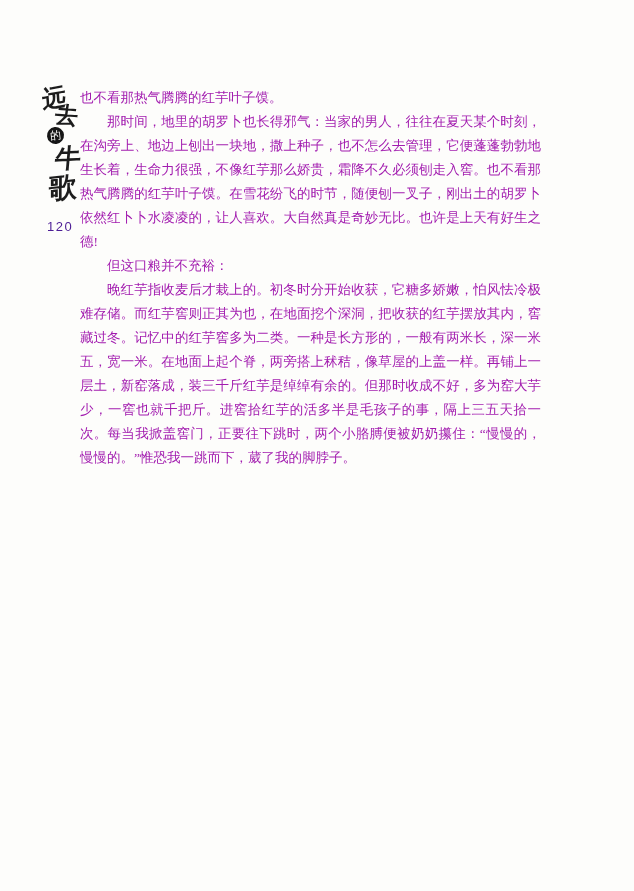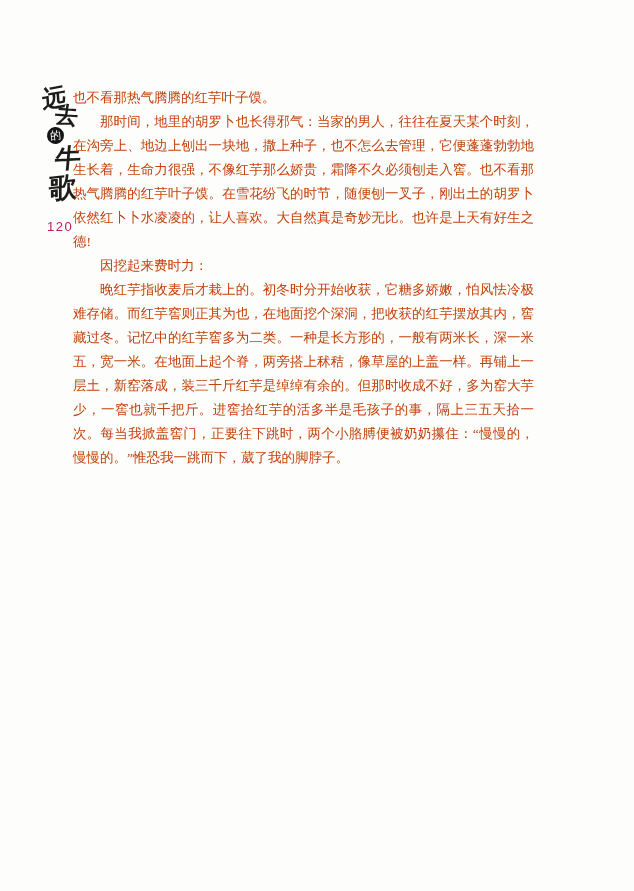--- a/index.html
+++ b/index.html
@@ -53,31 +53,31 @@
   }
   .tc-3 { left: 13px; top: 66px;  font-size: 26px; transform: rotate(-3deg) skewX(-8deg); }
   .tc-4 { left: 7px;  top: 94px;  font-size: 28px; transform: rotate(-6deg) skewX(-6deg); }
 
   .page-number {
     position: absolute;
     left: 47px;
     top: 219px;
     font-size: 13px;
     letter-spacing: 1.5px;
-    color: #be185d;
+    color: #4c1d95;
     font-family: "Liberation Sans", "DejaVu Sans", sans-serif;
   }
 
   
   .text-block {
     position: absolute;
-    left: 73px;
+    left: 80px;
     top: 86px;
     width: 461px;
-    color: #c2410c;
+    color: #a21caf;
     font-size: 13.5px;
     line-height: 24px;
     text-align: justify;
     text-justify: inter-ideograph;
   }
   .text-block p {
     margin: 0;
     text-indent: 2em;
   }
   .text-block p.no-indent {
@@ -95,17 +95,17 @@
     <span class="title-char tc-2">的</span>
     <span class="title-char tc-3">牛</span>
     <span class="title-char tc-4">歌</span>
   </div>
 
   <div class="page-number">120</div>
 
   <div class="text-block">
     <p class="no-indent">也不看那热气腾腾的红芋叶子馍。</p>
     <p>那时间，地里的胡罗卜也长得邪气：当家的男人，往往在夏天某个时刻，在沟旁上、地边上刨出一块地，撒上种子，也不怎么去管理，它便蓬蓬勃勃地生长着，生命力很强，不像红芋那么娇贵，霜降不久必须刨走入窖。也不看那热气腾腾的红芋叶子馍。在雪花纷飞的时节，随便刨一叉子，刚出土的胡罗卜依然红卜卜水凌凌的，让人喜欢。大自然真是奇妙无比。也许是上天有好生之德!</p>
-    <p>因挖起来费时力：</p>
+    <p>但这口粮并不充裕：</p>
     <p>晚红芋指收麦后才栽上的。初冬时分开始收获，它糖多娇嫩，怕风怯冷极难存储。而红芋窖则正其为也，在地面挖个深洞，把收获的红芋摆放其内，窖藏过冬。记忆中的红芋窖多为二类。一种是长方形的，一般有两米长，深一米五，宽一米。在地面上起个脊，两旁搭上秫秸，像草屋的上盖一样。再铺上一层土，新窑落成，装三千斤红芋是绰绰有余的。但那时收成不好，多为窑大芋少，一窖也就千把斤。进窖拾红芋的活多半是毛孩子的事，隔上三五天拾一次。每当我掀盖窖门，正要往下跳时，两个小胳膊便被奶奶攥住：“慢慢的，慢慢的。”惟恐我一跳而下，葳了我的脚脖子。</p>
   </div>
 
 </div>
 
 </body></html>

